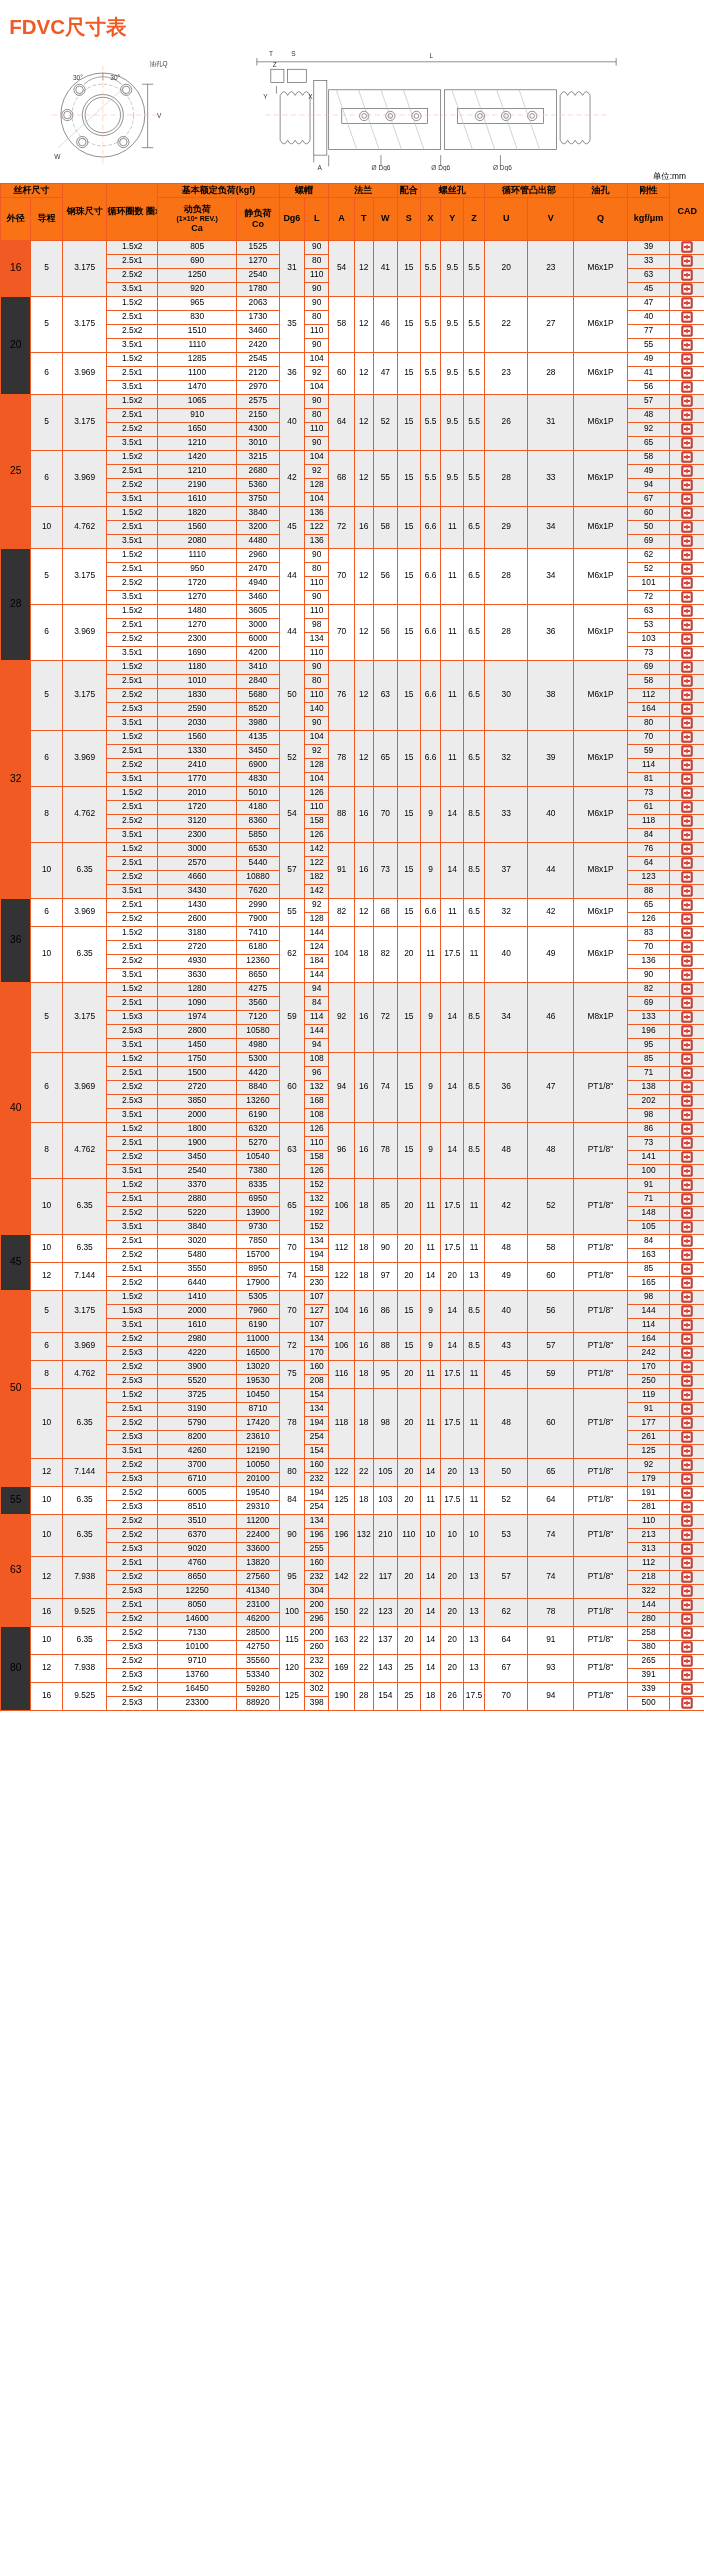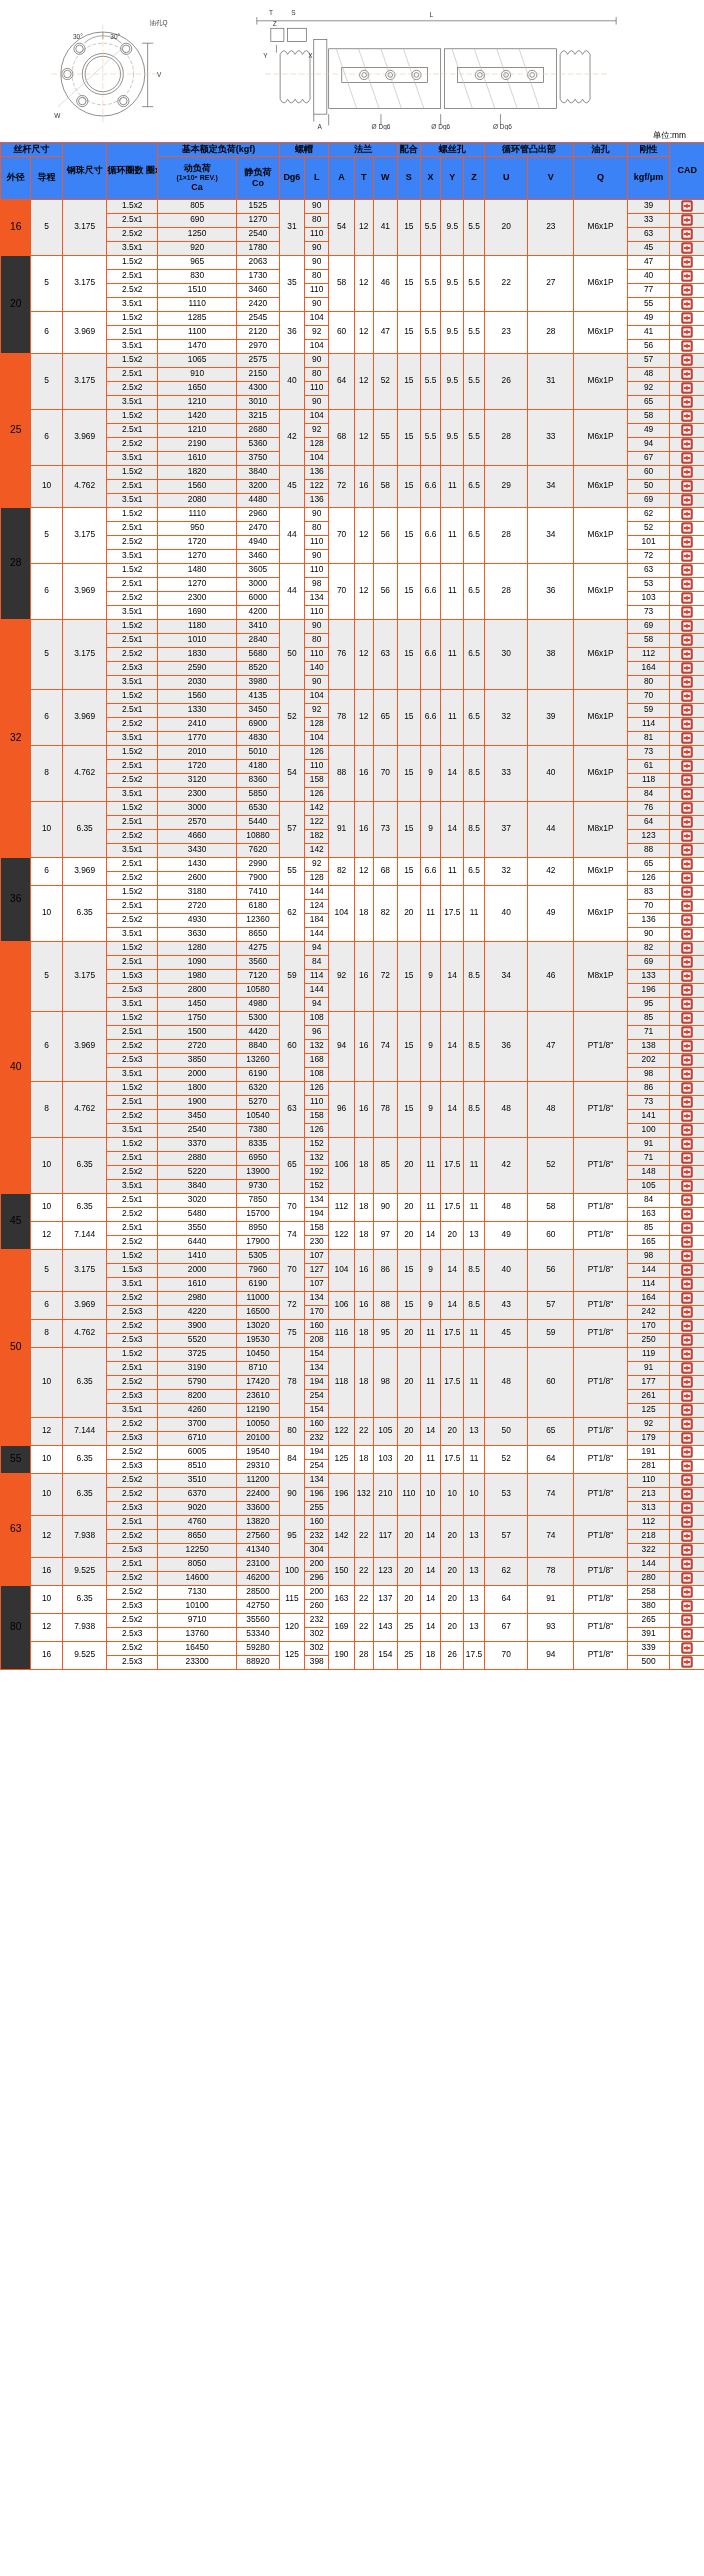--- a/index.html
+++ b/index.html
@@ -49,21 +49,21 @@
     line-height:1.15;
     font-weight:normal;
     color:#000;
     background:#fff;
     overflow:hidden;
     white-space:nowrap;
   }
   table.spec th {
     font-weight:bold;
     font-size:9px;
-    background:#3b82f6;
+    background:#f97316;
   }
   th.cad-head {
     background:#F7941E;
     color:#fff;
     font-size:12px;
     font-weight:bold;
     border:0.9px solid #F15A22;
   }
   .sub { font-size:7px; }
 
@@ -89,20 +89,21 @@
 
   .hdr-tall { height:43px; }
   .hdr-short { height:14px; }
   td { height:14px; }
 </style>
 </head>
 <body>
 
 <div id="page">
 
+  <div class="page-title">FDVC尺寸表</div>
 
   <div class="diagram-area">
     <svg width="705" height="126" viewBox="0 0 755 135">
       <g stroke="#555" fill="none" stroke-width="0.7">
 
         <circle cx="110" cy="75" r="45"></circle>
         <circle cx="110" cy="75" r="33" stroke-dasharray="4 2" stroke="#aaa"></circle>
         <circle cx="110" cy="75" r="22"></circle>
         <circle cx="110" cy="75" r="19"></circle>
         <circle cx="85" cy="48" r="6"></circle>
@@ -1124,21 +1125,21 @@
           <td>84</td>
           <td>69</td>
           <td class="cad-cell"><svg class="cad-ico" viewBox="0 0 16 16">
               <rect x="1" y="1" width="14" height="14" rx="1.5" fill="#d6443a" stroke="#9e2b22" stroke-width="1"></rect>
               <rect x="3.2" y="3.2" width="9.6" height="9.6" fill="#fff"></rect>
               <path d="M8 4.4 L9.4 6.6 H12 V9.4 H9.4 L8 11.6 L6.6 9.4 H4 V6.6 H6.6 Z" fill="#d6443a"></path>
             </svg></td>
         </tr>
         <tr class="band-grey">
           <td>1.5x3</td>
-          <td>1980</td>
+          <td>1974</td>
           <td>7120</td>
           <td>114</td>
           <td>133</td>
           <td class="cad-cell"><svg class="cad-ico" viewBox="0 0 16 16">
               <rect x="1" y="1" width="14" height="14" rx="1.5" fill="#d6443a" stroke="#9e2b22" stroke-width="1"></rect>
               <rect x="3.2" y="3.2" width="9.6" height="9.6" fill="#fff"></rect>
               <path d="M8 4.4 L9.4 6.6 H12 V9.4 H9.4 L8 11.6 L6.6 9.4 H4 V6.6 H6.6 Z" fill="#d6443a"></path>
             </svg></td>
         </tr>
         <tr class="band-grey">

